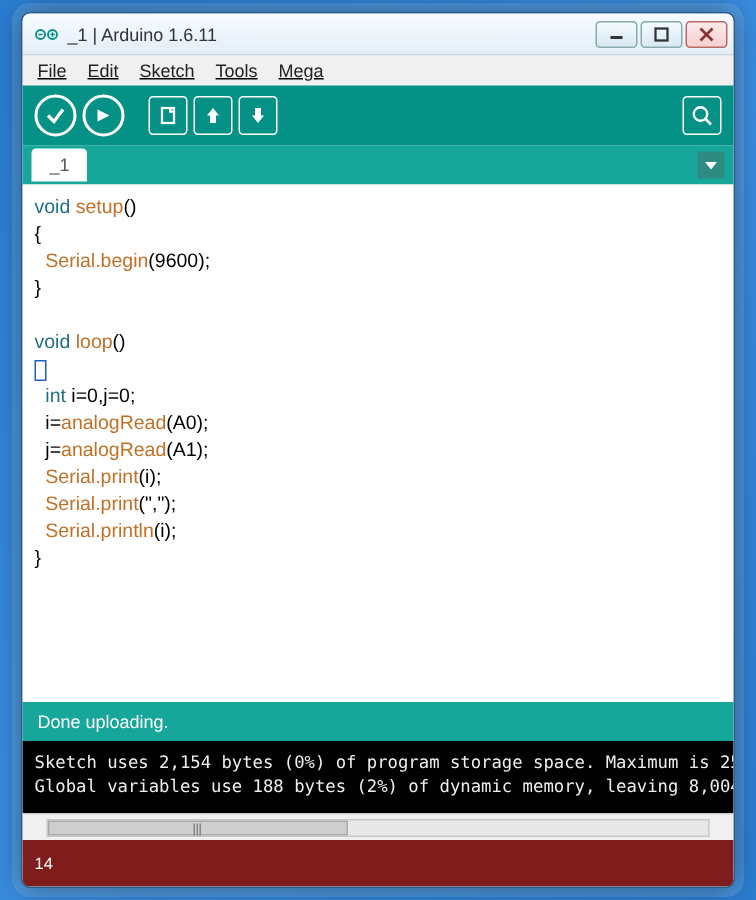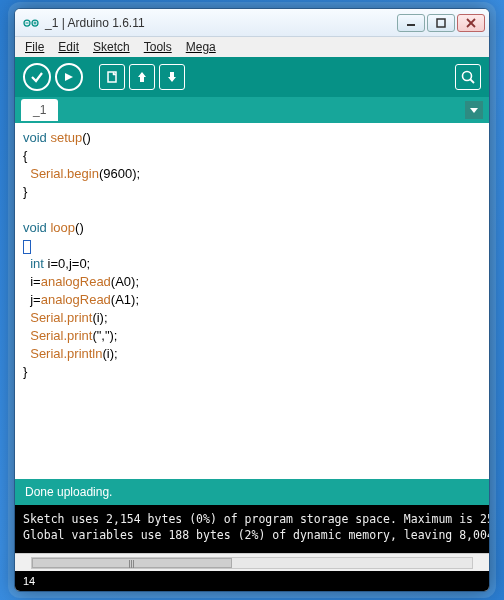--- a/index.html
+++ b/index.html
@@ -143,22 +143,22 @@
     position:absolute; left:16px; right:16px; top:3px; height:12px;
     background:#e8e8e8; border:1px solid #c8c8c8;
   }
   .scroll-thumb {
     position:absolute; left:0; top:0; width:200px; height:10px;
     background:#cfcfcf; border:1px solid #aaa;
   }
   .scroll-thumb .grip { position:absolute; left:96px; top:1px; width:8px; height:8px; display:flex; gap:1px;}
   .scroll-thumb .grip span{width:1px;background:#888;}
   .footer {
-    height:20px;
-    background:#000000;
+    height:31px;
+    background:#7f1d1d;
     color:#fff;
     font-size:11px;
     display:flex; align-items:center;
     padding:0 8px;
     justify-content:space-between;
   }
 </style>
 </head>
 <body>
 

